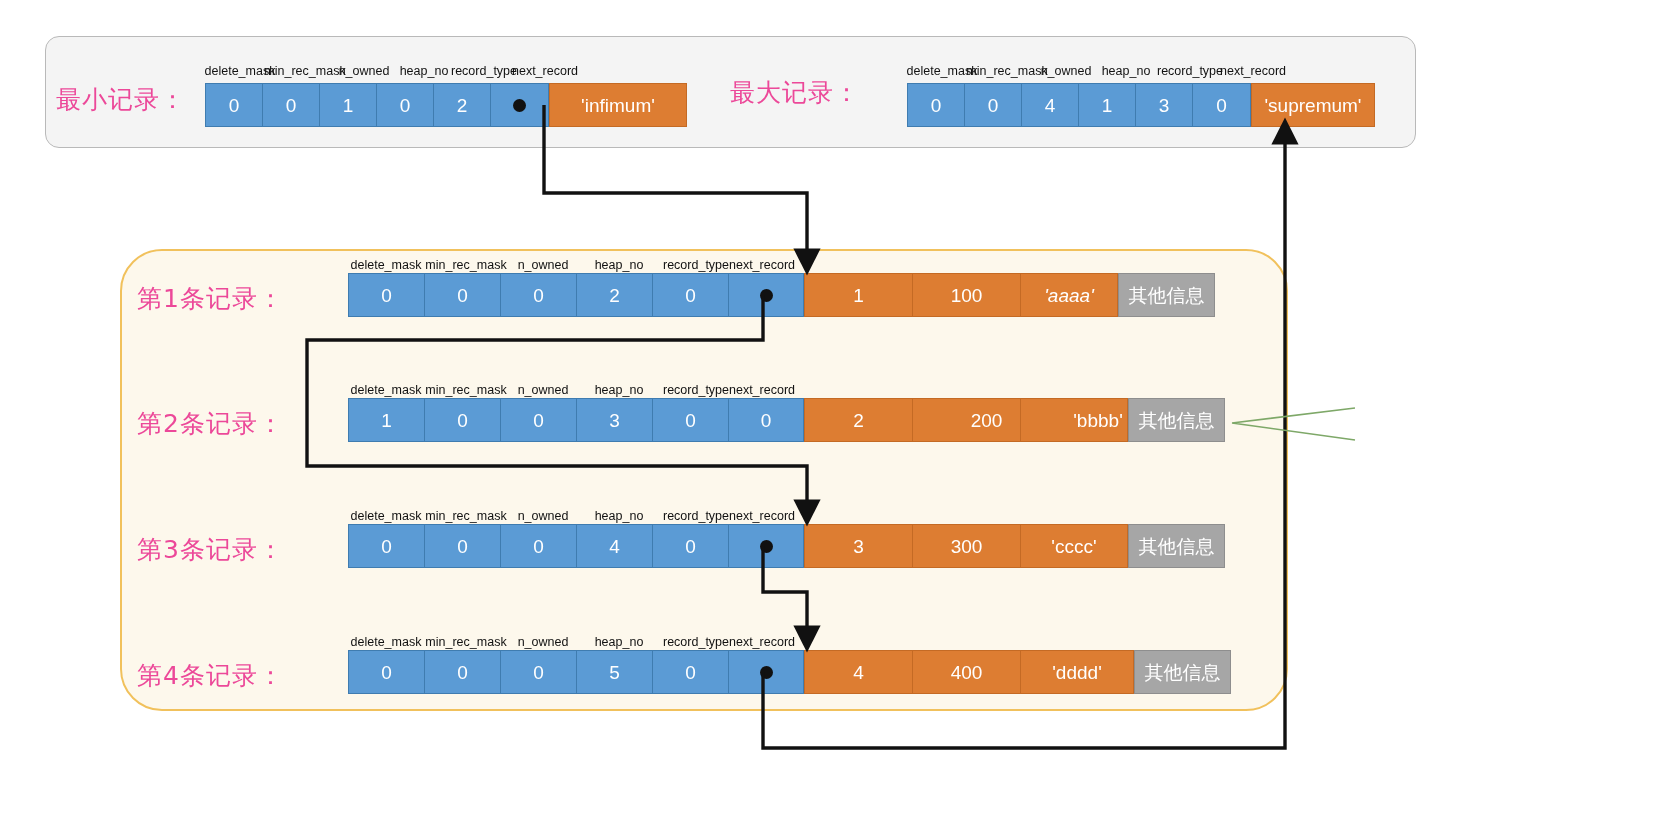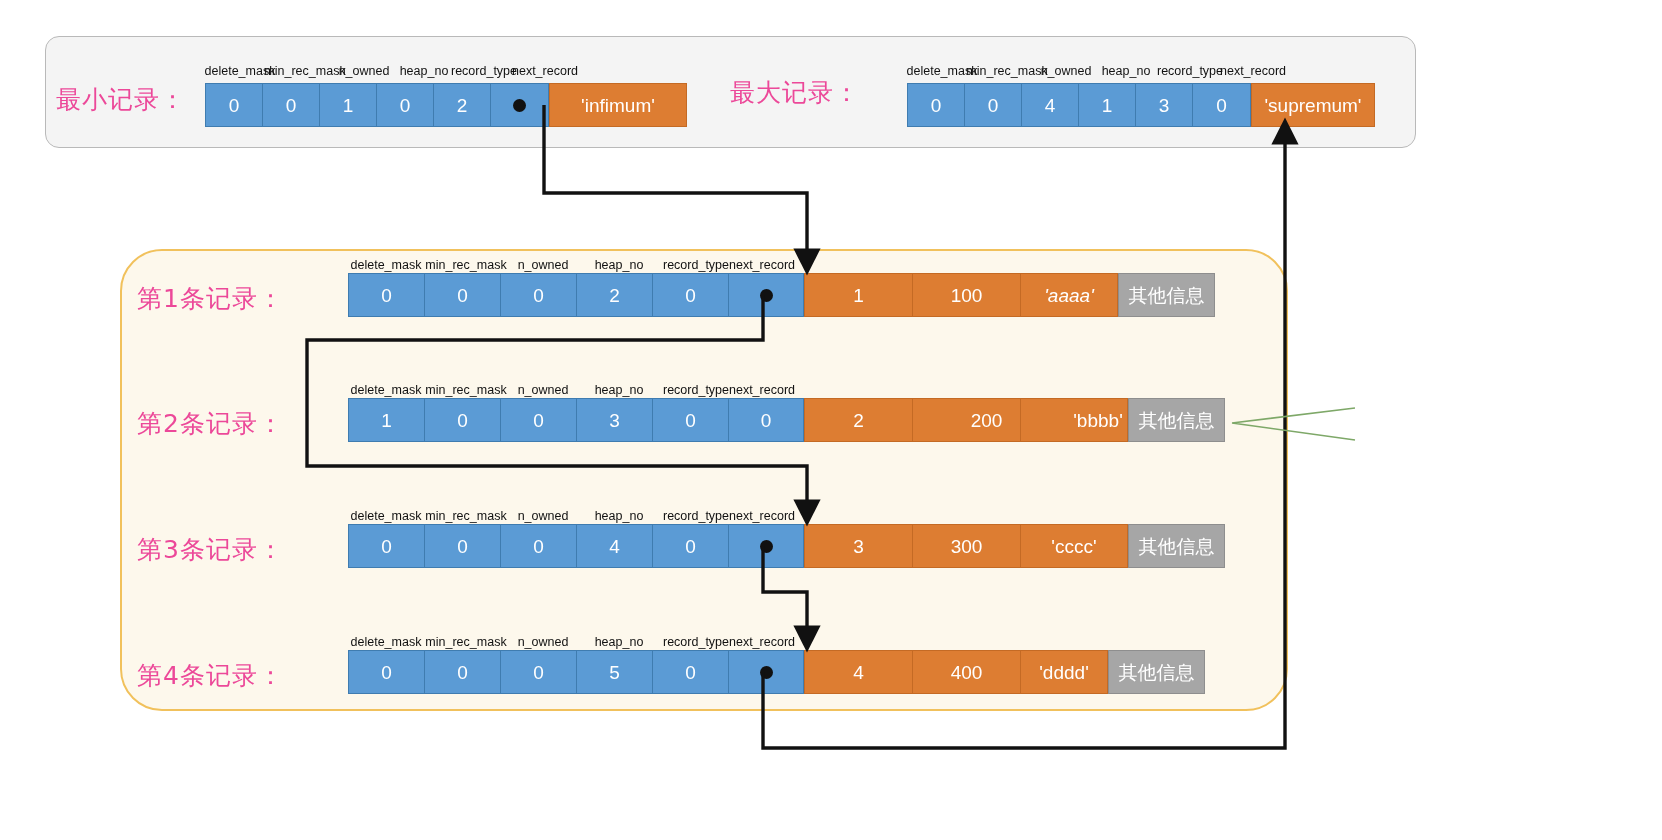--- a/index.html
+++ b/index.html
@@ -273,18 +273,18 @@
     <div class="cell hdr-blue" style="width:76px;">0</div>
     <div class="cell hdr-blue" style="width:76px;">0</div>
     <div class="cell hdr-blue" style="width:76px;">0</div>
     <div class="cell hdr-blue" style="width:76px;">5</div>
     <div class="cell hdr-blue" style="width:76px;">0</div>
     <div class="cell hdr-blue last" style="width:76px;">
         <i class="dot"></i>
       </div>
     <div class="cell orange" style="width:108px;">4</div>
     <div class="cell orange" style="width:108px;">400</div>
-    <div class="cell orange last" style="width:88px;">'dddd'</div>
+    <div class="cell orange last" style="width:114px;">'dddd'</div>
     <div class="cell grey" style="width:97px;">其他信息</div>
   </div>
 
 
 </div>
 
 </body></html>

